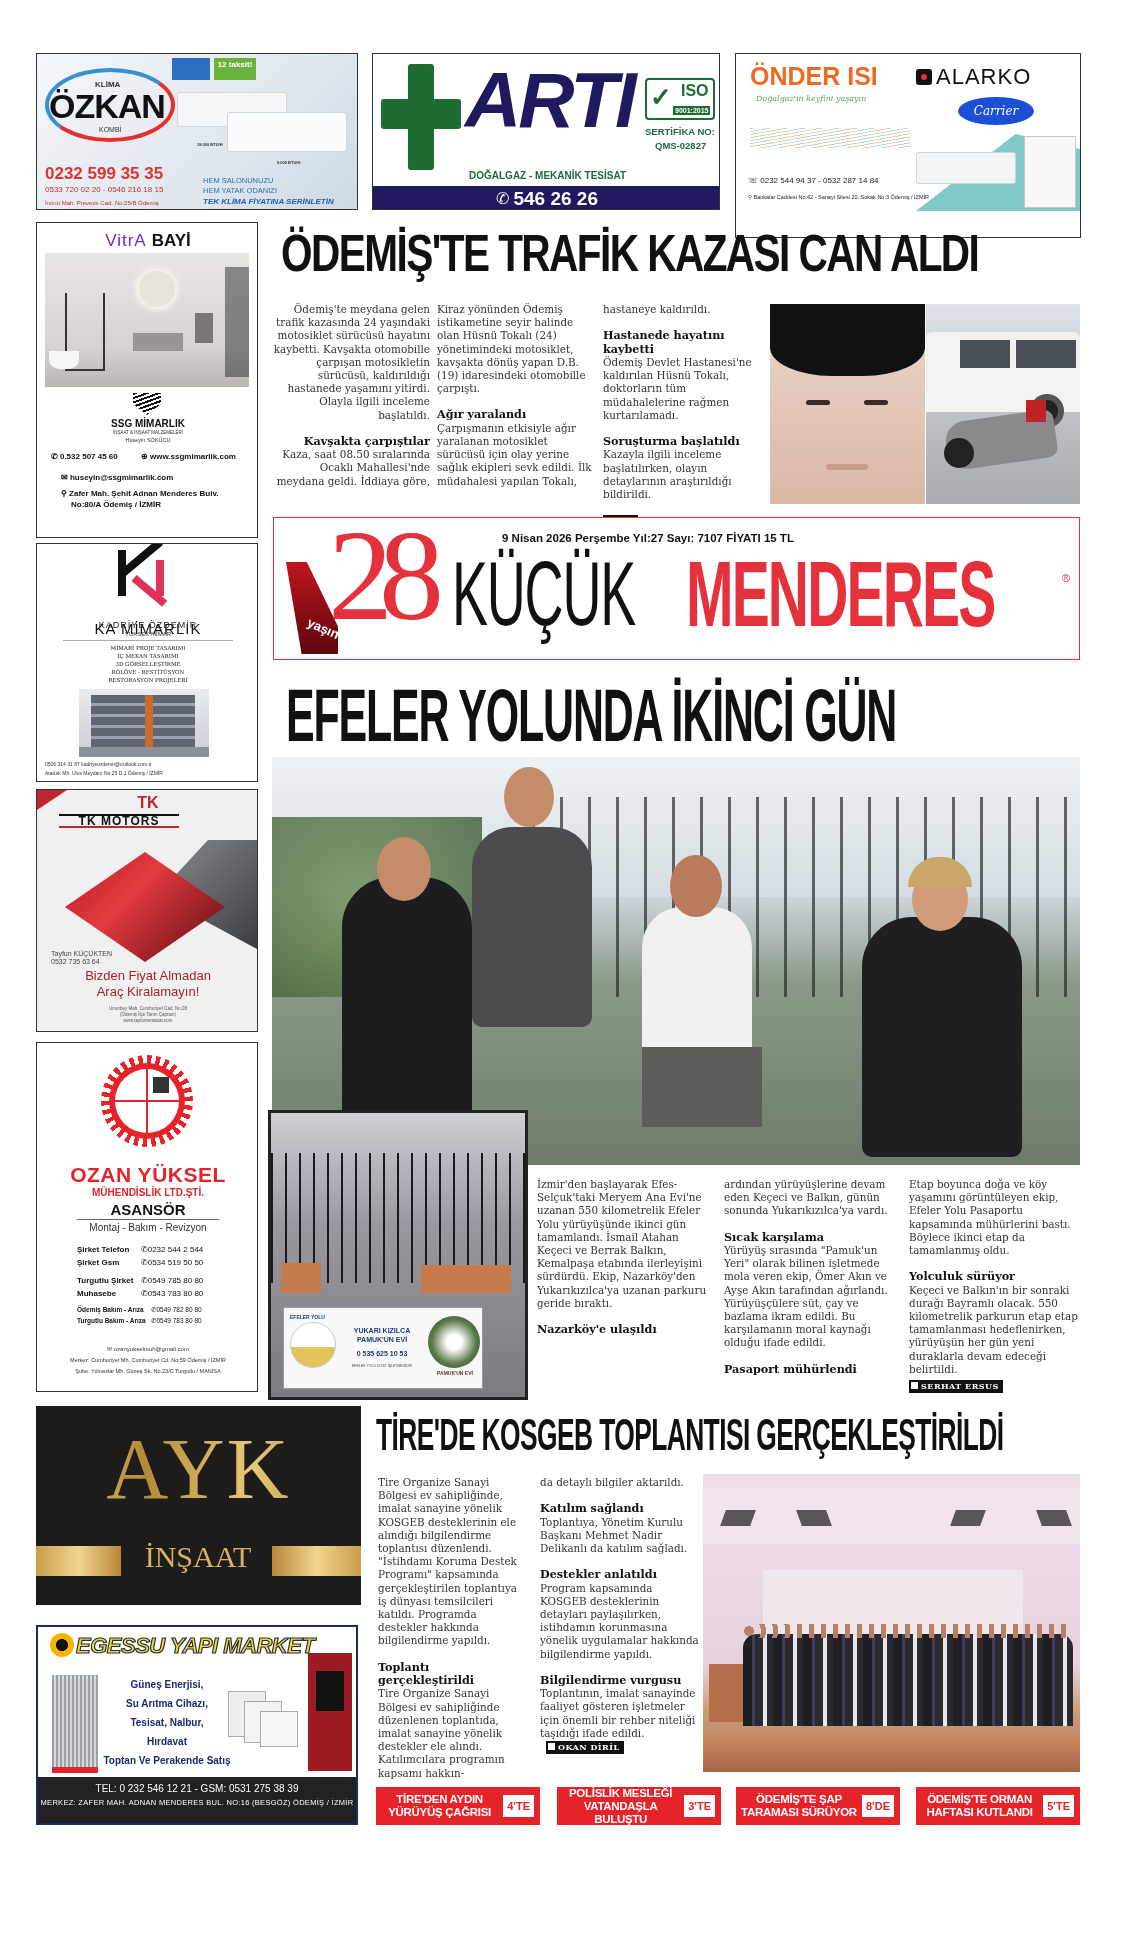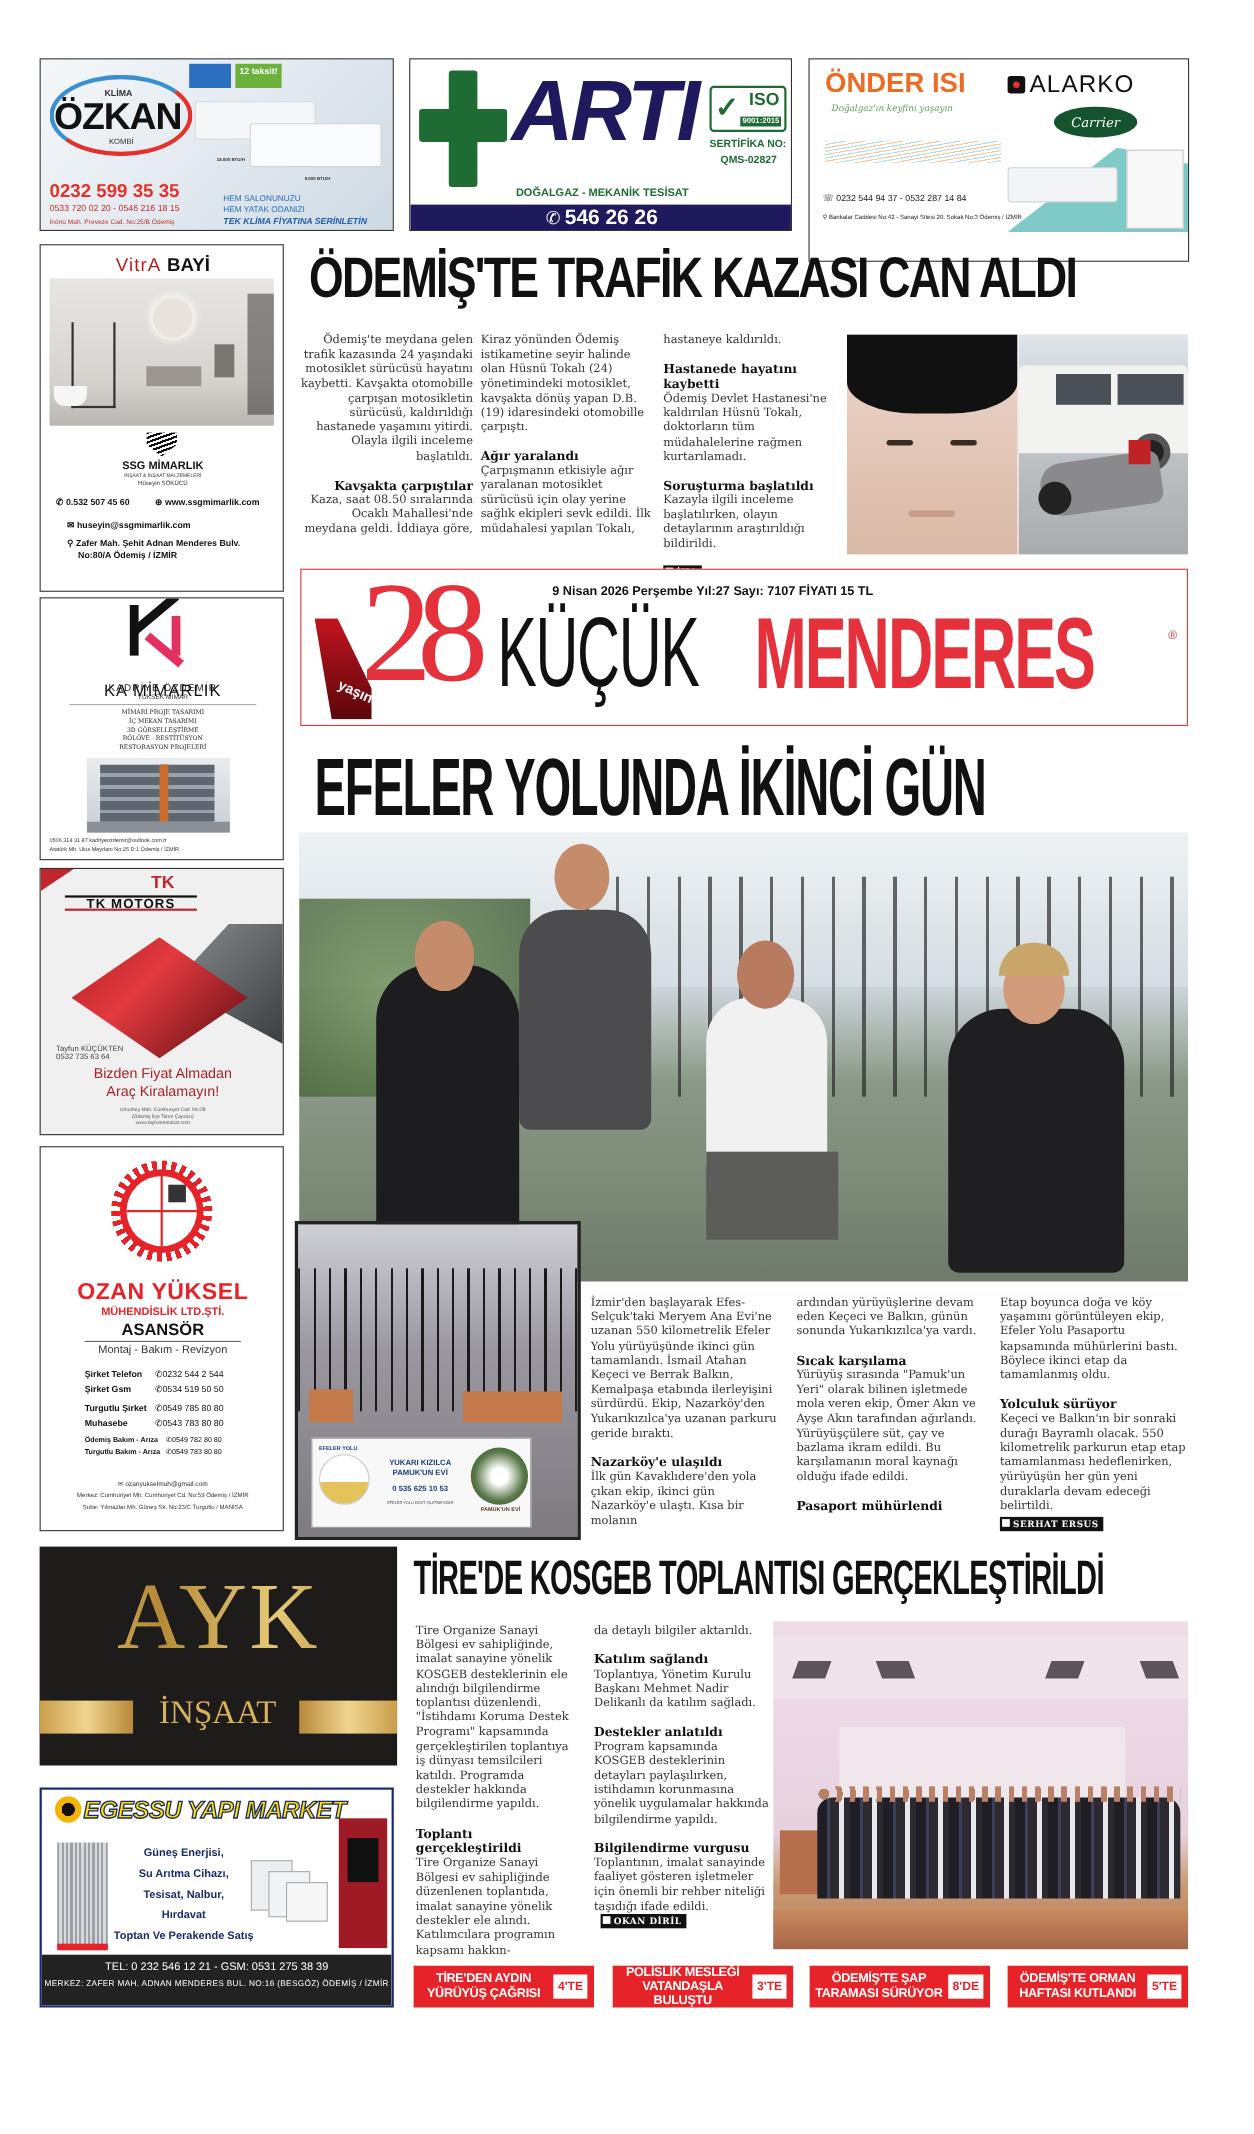--- a/index.html
+++ b/index.html
@@ -73,34 +73,34 @@
 
 <div class="box" style="left:735px;top:53px;width:346px;height:185px;">
   <div class="abs cond" style="left:14px;top:8px;font-size:25px;color:#ee6b26;">ÖNDER ISI</div>
   <div class="abs" style="left:20px;top:40px;font-family:'DejaVu Serif',serif;font-style:italic;font-size:8px;color:#5aa05a;text-align:center;">Doğalgaz'ın keyfini yaşayın</div>
   <div class="abs" style="left:180px;top:10px;display:flex;align-items:center;">
     <span style="display:inline-block;width:16px;height:16px;background:#111;border-radius:3px;position:relative;margin-right:4px;">
         <span style="position:absolute;left:5px;top:5px;width:6px;height:6px;border-radius:50%;background:#e4312b;"></span>
       </span>
     <span class="cond" style="font-size:22px;color:#111;font-weight:400;letter-spacing:1px;">ALARKO</span>
   </div>
-  <div class="abs" style="left:222px;top:43px;width:76px;height:28px;border-radius:50%;background:#14532d;display:flex;align-items:center;justify-content:center;">
+  <div class="abs" style="left:222px;top:43px;width:76px;height:28px;border-radius:50%;background:#1d4ed8;display:flex;align-items:center;justify-content:center;">
     <span style="font-family:'DejaVu Serif',serif;font-style:italic;font-size:12px;color:#fff;">Carrier</span>
   </div>
   <div class="abs" style="left:180px;top:80px;width:166px;height:77px;background:#7fcac9;clip-path:polygon(60% 0,100% 20%,100% 100%,0 100%);"></div>
   <div class="abs" style="left:180px;top:98px;width:100px;height:32px;background:#f3f4f5;border:1px solid #d0d3d6;border-radius:3px;"></div>
   <div class="abs" style="left:288px;top:82px;width:52px;height:72px;background:#f8f8f8;border:1px solid #c8c8c8;"></div>
   <div class="abs" style="left:14px;top:74px;width:160px;height:20px;background:repeating-linear-gradient(170deg,#f6a35a 0 1px,transparent 1px 3px,#7fc9d6 3px 4px,transparent 4px 6px);opacity:0.6;"></div>
   <div class="abs cond" style="left:12px;top:122px;font-size:8px;color:#222;font-weight:400;">☏ <span>0232 544 94 37 - 0532 287 14 84</span></div>
   <div class="abs cond" style="left:12px;top:140px;font-size:5.5px;color:#222;font-weight:400;">⚲ <span>Bankalar Caddesi No:42 - Sanayi Sitesi 20. Sokak No:3 Ödemiş / İZMİR</span></div>
 </div>
 
 <div class="box" style="left:36px;top:222px;width:222pxpx;width:222px;height:316px;">
   <div class="abs" style="left:0;top:8px;width:222px;text-align:center;">
-    <span style="font-family:'Liberation Sans',sans-serif;font-size:17px;color:#b91c1c;font-weight:300;letter-spacing:1px;">VitrA</span>
+    <span style="font-family:'Liberation Sans',sans-serif;font-size:17px;color:#6d28d9;font-weight:300;letter-spacing:1px;">VitrA</span>
     <span class="cond" style="font-size:17px;color:#111;">BAYİ</span>
   </div>
   <div class="photo" style="left:8px;top:30px;width:204px;height:134px;background:linear-gradient(180deg,#e8e6e3 0%,#d6d3cf 70%,#b9b6b2 100%);">
     <div class="abs" style="left:92px;top:16px;width:40px;height:40px;border-radius:50%;border:2px solid #f4efe4;background:#e8e4dc;box-shadow:0 0 8px #fff;"></div>
     <div class="abs" style="left:88px;top:80px;width:50px;height:18px;background:#9a9590;"></div>
     <div class="abs" style="left:20px;top:40px;width:40px;height:78px;border:2px solid #333;border-top:none;"></div>
     <div class="abs" style="left:4px;top:98px;width:30px;height:18px;background:#f6f6f6;border-radius:0 0 10px 10px;"></div>
     <div class="abs" style="left:150px;top:60px;width:18px;height:30px;background:#7a7672;"></div>
     <div class="abs" style="left:180px;top:14px;width:24px;height:110px;background:#2a2a2a;opacity:0.5;"></div>
   </div>
@@ -332,21 +332,20 @@
     <div class="abs" style="left:56px;top:42px;width:84px;text-align:center;font-family:'Liberation Sans',sans-serif;font-weight:700;font-size:7px;color:#1a3d7c;">0 535 625 10 53</div>
     <div class="abs" style="left:56px;top:56px;width:84px;text-align:center;font-family:'Liberation Sans',sans-serif;font-size:3.5px;color:#444;">EFELER YOLU DOST İŞLETMESİDİR</div>
     <div class="abs" style="left:144px;top:8px;width:52px;height:52px;border-radius:50%;background:radial-gradient(#fff 20%,#5b7a4a 60%,#2d3e2a);"></div>
     <div class="abs" style="left:146px;top:62px;width:50px;text-align:center;font-family:'Liberation Sans',sans-serif;font-weight:700;font-size:5px;color:#5a3a20;">PAMUK'UN EVİ</div>
   </div>
 </div>
 
 <div class="body-col" style="left:537px;top:1178px;width:170px;">
   <p>İzmir'den başlayarak Efes-Selçuk'taki Meryem Ana Evi'ne uzanan 550 kilometrelik Efeler Yolu yürüyüşünde ikinci gün tamamlandı. İsmail Atahan Keçeci ve Berrak Balkın, Kemalpaşa etabında ilerleyişini sürdürdü. Ekip, Nazarköy'den Yukarıkızılca'ya uzanan parkuru geride bıraktı.</p>
   <h4>Nazarköy'e ulaşıldı</h4>
-  <p>İlk gün Kavaklıdere'den yola çıkan ekip, ikinci gün Nazarköy'e ulaştı. Kısa bir molanın</p>
 </div>
 <div class="body-col" style="left:724px;top:1178px;width:168px;">
   <p>ardından yürüyüşlerine devam eden Keçeci ve Balkın, günün sonunda Yukarıkızılca'ya vardı.</p>
   <h4>Sıcak karşılama</h4>
   <p>Yürüyüş sırasında "Pamuk'un Yeri" olarak bilinen işletmede mola veren ekip, Ömer Akın ve Ayşe Akın tarafından ağırlandı. Yürüyüşçülere süt, çay ve bazlama ikram edildi. Bu karşılamanın moral kaynağı olduğu ifade edildi.</p>
   <h4>Pasaport mühürlendi</h4>
 </div>
 <div class="body-col" style="left:909px;top:1178px;width:172px;">
   <p>Etap boyunca doğa ve köy yaşamını görüntüleyen ekip, Efeler Yolu Pasaportu kapsamında mühürlerini bastı. Böylece ikinci etap da tamamlanmış oldu.</p>
   <h4>Yolculuk sürüyor</h4>

